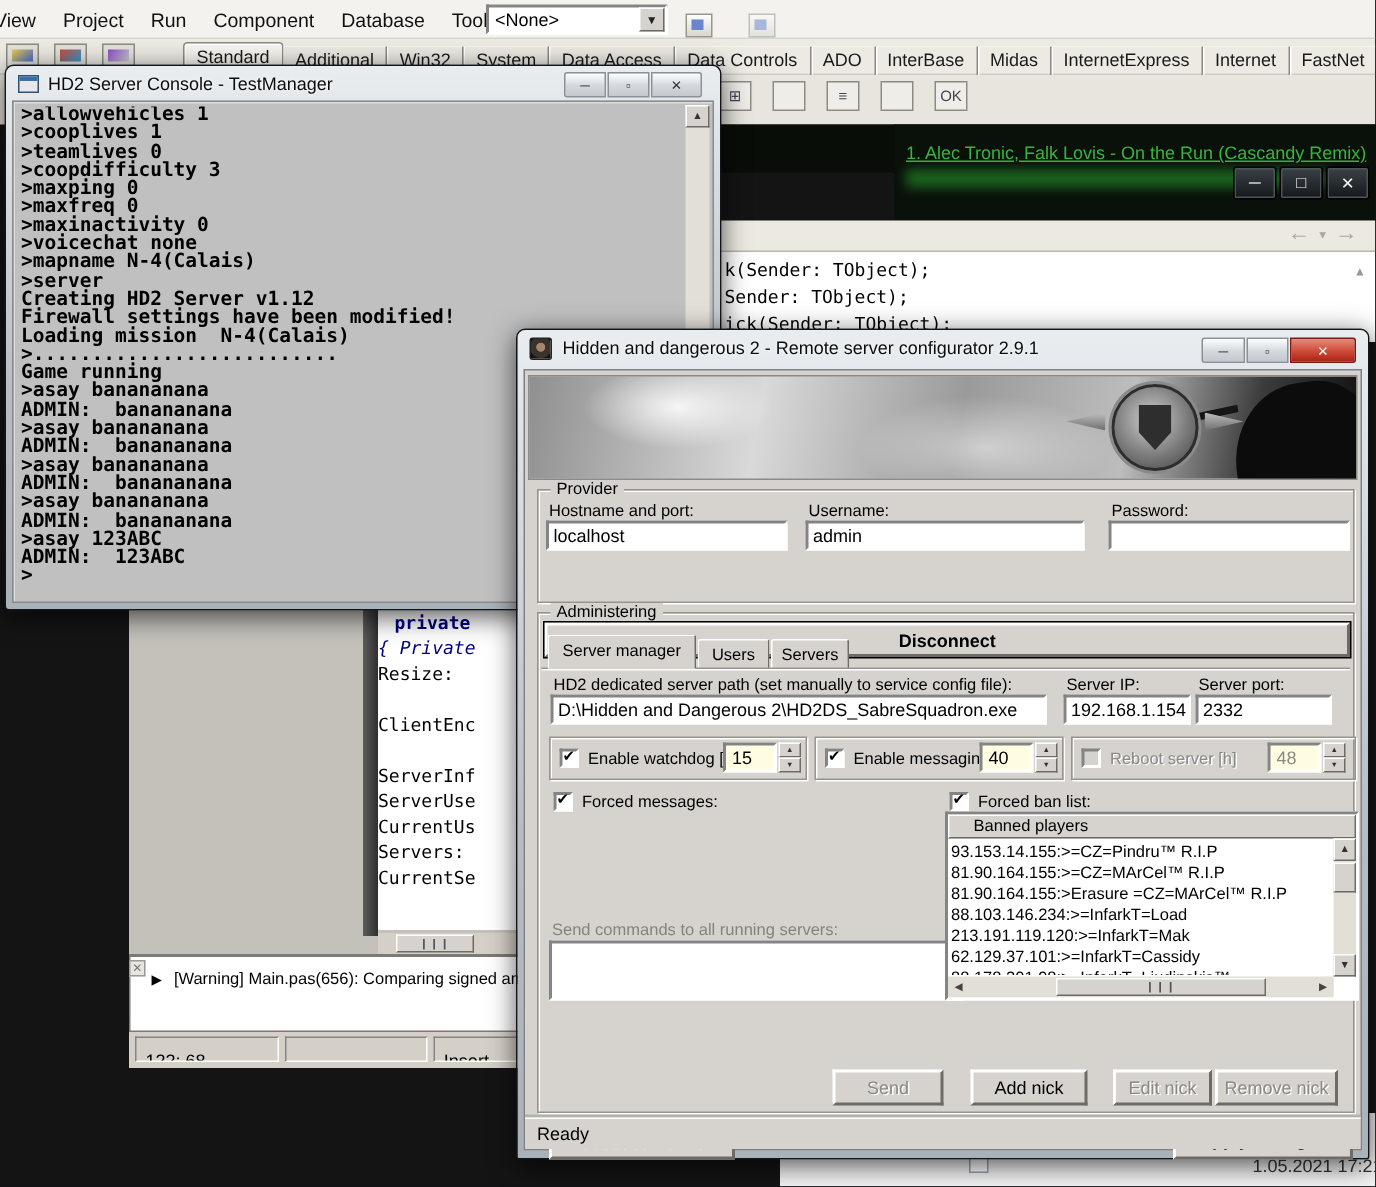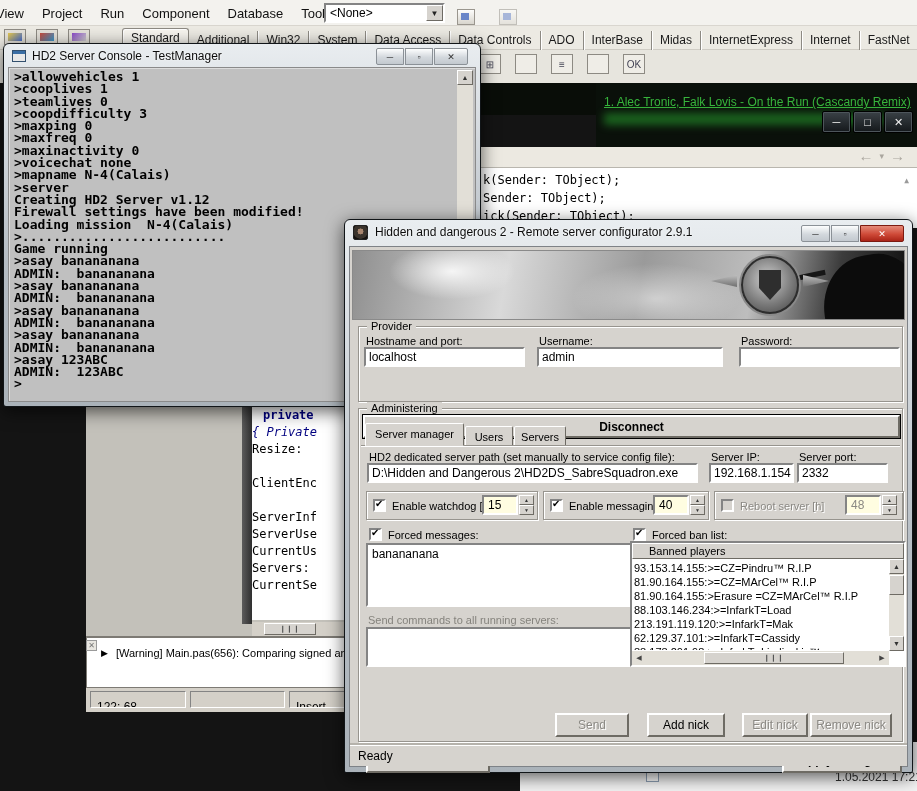--- a/index.html
+++ b/index.html
@@ -434,27 +434,20 @@
 
         <div class="cbrow" style="left:10px; top:119px;">
           <span class="checkbox checked"></span>
           <span>Forced messages:</span>
         </div>
         <div class="cbrow" style="left:274px; top:119px;">
           <span class="checkbox checked"></span>
           <span>Forced ban list:</span>
         </div>
 
-        <div class="memo" style="left:7px; top:134px; width:277px; height:64px;">
-          <span>banananana</span>
-          <span class="flat-arrows">
-              <span class="up">▲</span>
-              <span class="dn">▼</span>
-            </span>
-        </div>
         <span class="lbl gray" style="left:9px; top:205px;">Send commands to all running servers:</span>
         <div class="memo" style="left:7px; top:218px; width:277px; height:40px;">
           <span class="flat-arrows">
               <span class="up">▲</span>
               <span class="dn">▼</span>
             </span>
         </div>
 
         <div class="banlist" style="left:271px; top:132px; width:276px; height:126px;">
           <div class="ban-header">Banned players</div>

